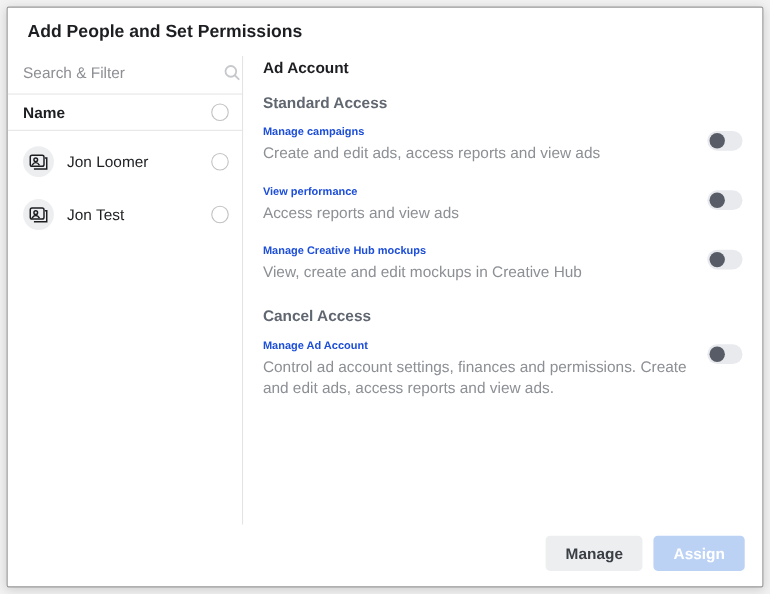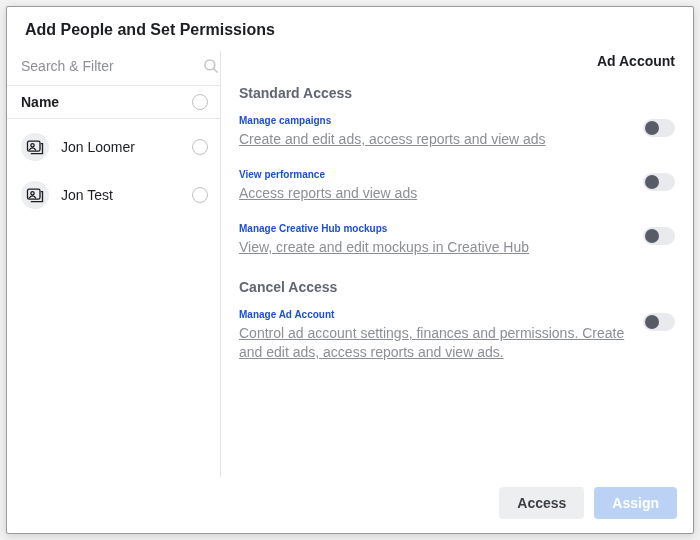--- a/index.html
+++ b/index.html
@@ -90,21 +90,20 @@
     flex: 1;
     padding: 0 18px 0 18px;
     overflow-y: auto;
   }
   .right h3.section-title {
     font-size: 14px;
     font-weight: 700;
     color: #1c1e21;
     padding-top: 2px;
     padding-bottom: 14px;
-    text-align: right;
   }
   .subsection {
     font-size: 14px;
     font-weight: 600;
     color: #616770;
     padding: 2px 0 10px 0;
   }
   .perm {
     display: flex;
     align-items: flex-start;
@@ -115,21 +114,20 @@
   .perm .ptitle {
     font-size: 10px;
     font-weight: 600;
     color: #1d4ed8;
     margin-bottom: 4px;
   }
   .perm .pdesc {
     font-size: 14px;
     color: #8c8f94;
     line-height: 1.35;
-    text-decoration: underline;
   }
   .toggle {
     width: 32px; height: 18px;
     border-radius: 10px;
     background: #e9eaee;
     position: relative;
     flex-shrink: 0;
     margin-top: 4px;
     cursor: pointer;
   }
@@ -262,17 +260,17 @@
           <div class="pdesc">Control ad account settings, finances and permissions. Create and edit ads, access reports and view ads.</div>
         </div>
         <div class="toggle"></div>
       </div>
 
     </div>
 
   </div>
 
   <div class="footer">
-    <button class="btn btn-cancel">Access</button>
+    <button class="btn btn-cancel">Manage</button>
     <button class="btn btn-assign">Assign</button>
   </div>
 
 </div>
 
 </body></html>

